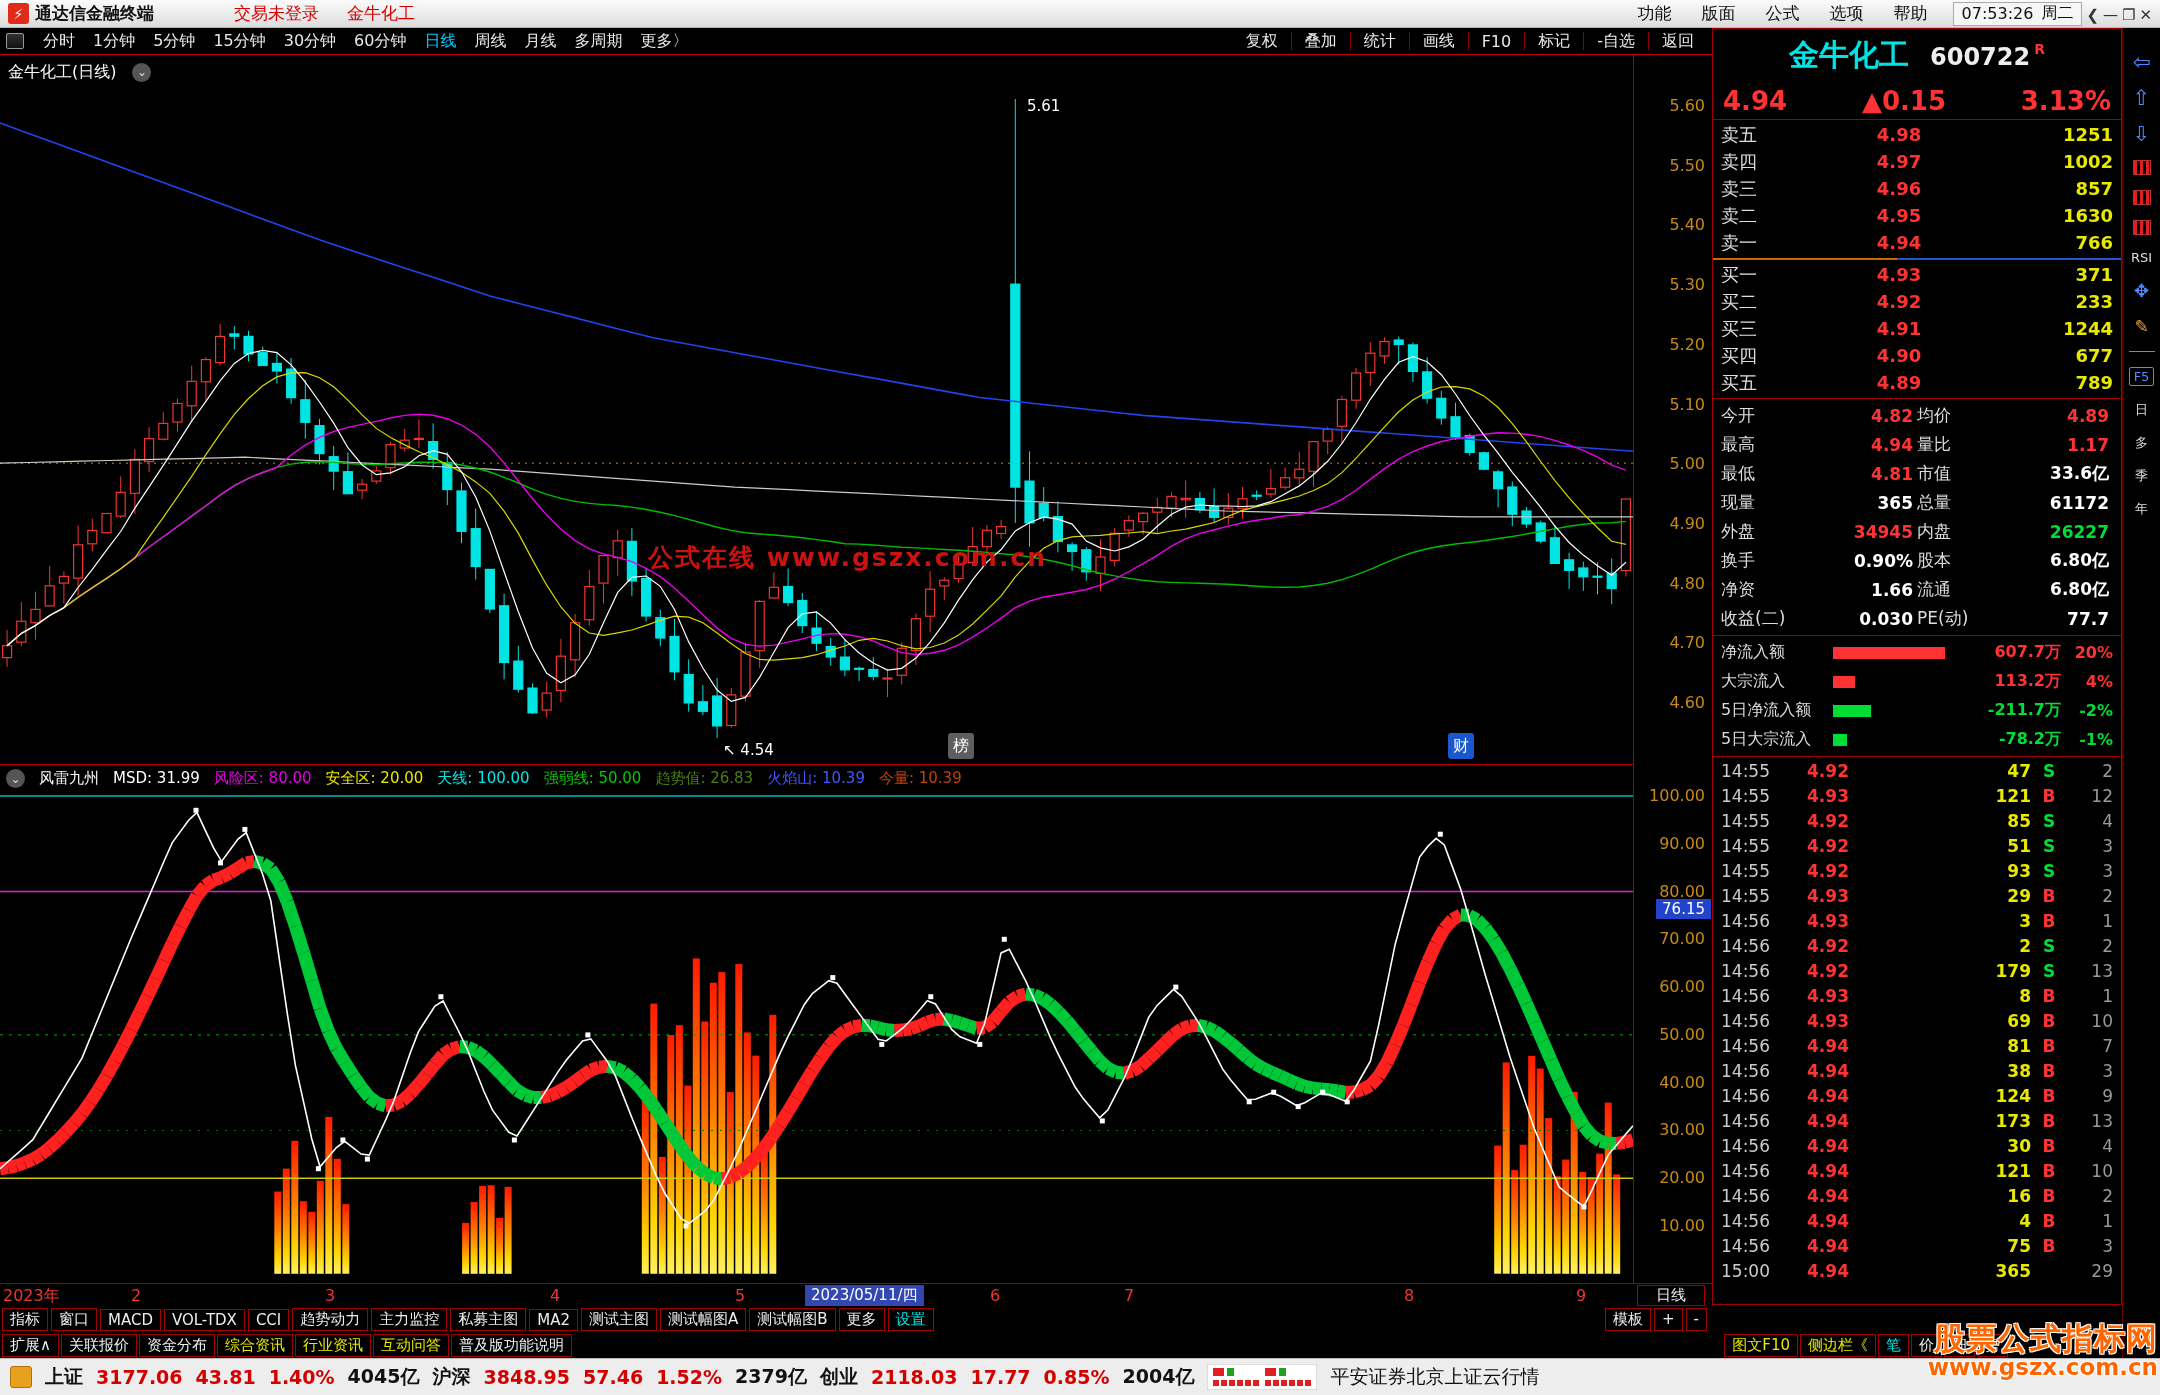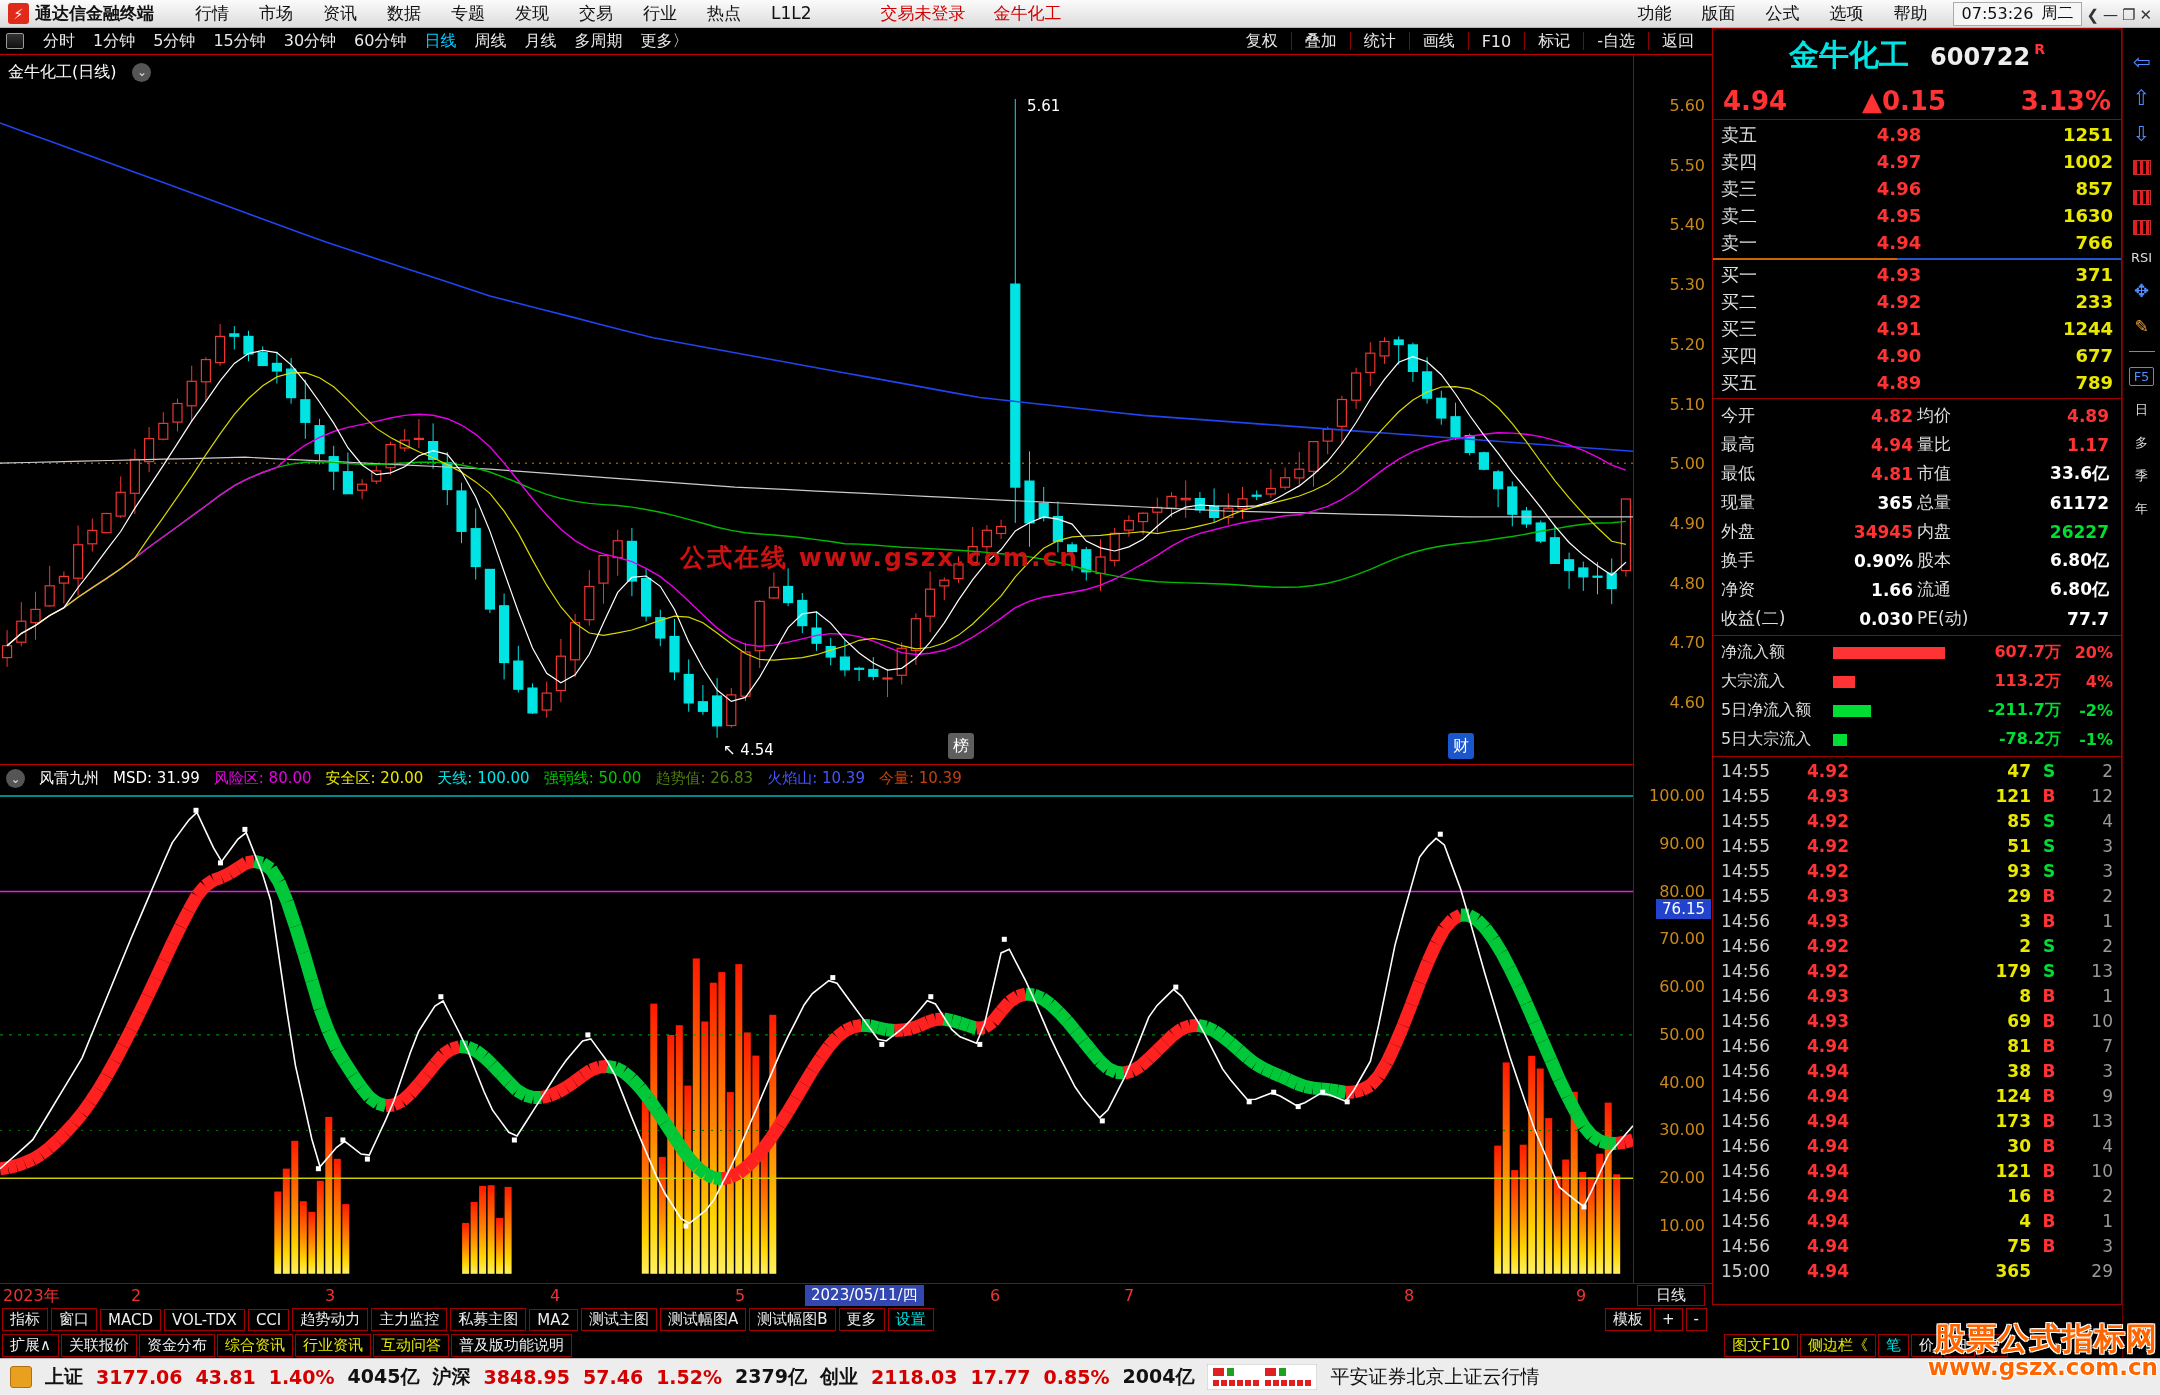--- a/index.html
+++ b/index.html
@@ -30,21 +30,21 @@
   #tb-right{margin-left:auto;display:flex;align-items:center;margin-right:6px;}
   .vsep{width:1px;height:18px;background:#900000;margin:0 1px;}
   .tb-right-item{padding:0 12px;color:#e8e8e8;}
   
   #main-chart{position:absolute;left:0;top:55px;width:1633px;height:709px;background:#000;}
   #ma-header{position:absolute;left:0;top:2px;height:30px;display:flex;align-items:center;gap:16px;
     padding-left:8px;font-size:16px;color:#fff;z-index:3;}
   .chev{width:19px;height:19px;border-radius:50%;background:#555;color:#ddd;font-size:12px;
     display:flex;align-items:center;justify-content:center;}
   #main-svg{position:absolute;left:0;top:0;width:1633px;height:709px;}
-  .watermark-red{position:absolute;left:680px;top:486px;color:#cc1111;font-size:25px;
+  .watermark-red{position:absolute;left:648px;top:486px;color:#cc1111;font-size:25px;
     font-weight:bold;letter-spacing:2px;z-index:2;}
   .badge{position:absolute;width:26px;height:26px;color:#fff;font-size:16px;display:flex;
     align-items:center;justify-content:center;z-index:3;}
   #badge-bang{left:948px;top:678px;background:rgba(110,110,110,.85);border-radius:3px;}
   #badge-cai{left:1448px;top:678px;background:#1a56cc;border-radius:3px;}
   
   #main-axis{position:absolute;left:1633px;top:55px;width:79px;height:709px;background:#000;
     border-left:1px solid #a00000;}
   #ind-axis{position:absolute;left:1633px;top:764px;width:79px;height:519px;background:#000;
     border-left:1px solid #a00000;}
@@ -136,21 +136,20 @@
     text-shadow:1px 1px 0 #fff,-1px -1px 0 #fff,1px -1px 0 #fff,-1px 1px 0 #fff;}
   #site-watermark .l1{font-size:31px;letter-spacing:1px;}
   #site-watermark .l2{font-size:23px;}
 </style>
 </head>
 <body>
 
 <header id="titlebar">
   <div class="logo">⚡</div>
   <span class="app-title">通达信金融终端</span>
-  <nav id="main-menu"><span class="menu-item">行情</span><span class="menu-item">市场</span><span class="menu-item">资讯</span><span class="menu-item">数据</span><span class="menu-item">专题</span><span class="menu-item">发现</span><span class="menu-item">交易</span><span class="menu-item">行业</span><span class="menu-item">热点</span><span class="menu-item">L1L2</span></nav>
   <span class="tb-login">交易未登录</span>
   <span class="tb-stock">金牛化工</span>
   <nav id="right-menu">
       <span class="menu-item">功能</span>
       <span class="menu-item">版面</span>
       <span class="menu-item">公式</span>
       <span class="menu-item">选项</span>
       <span class="menu-item">帮助</span>
     </nav>
   <span class="clock-box">

